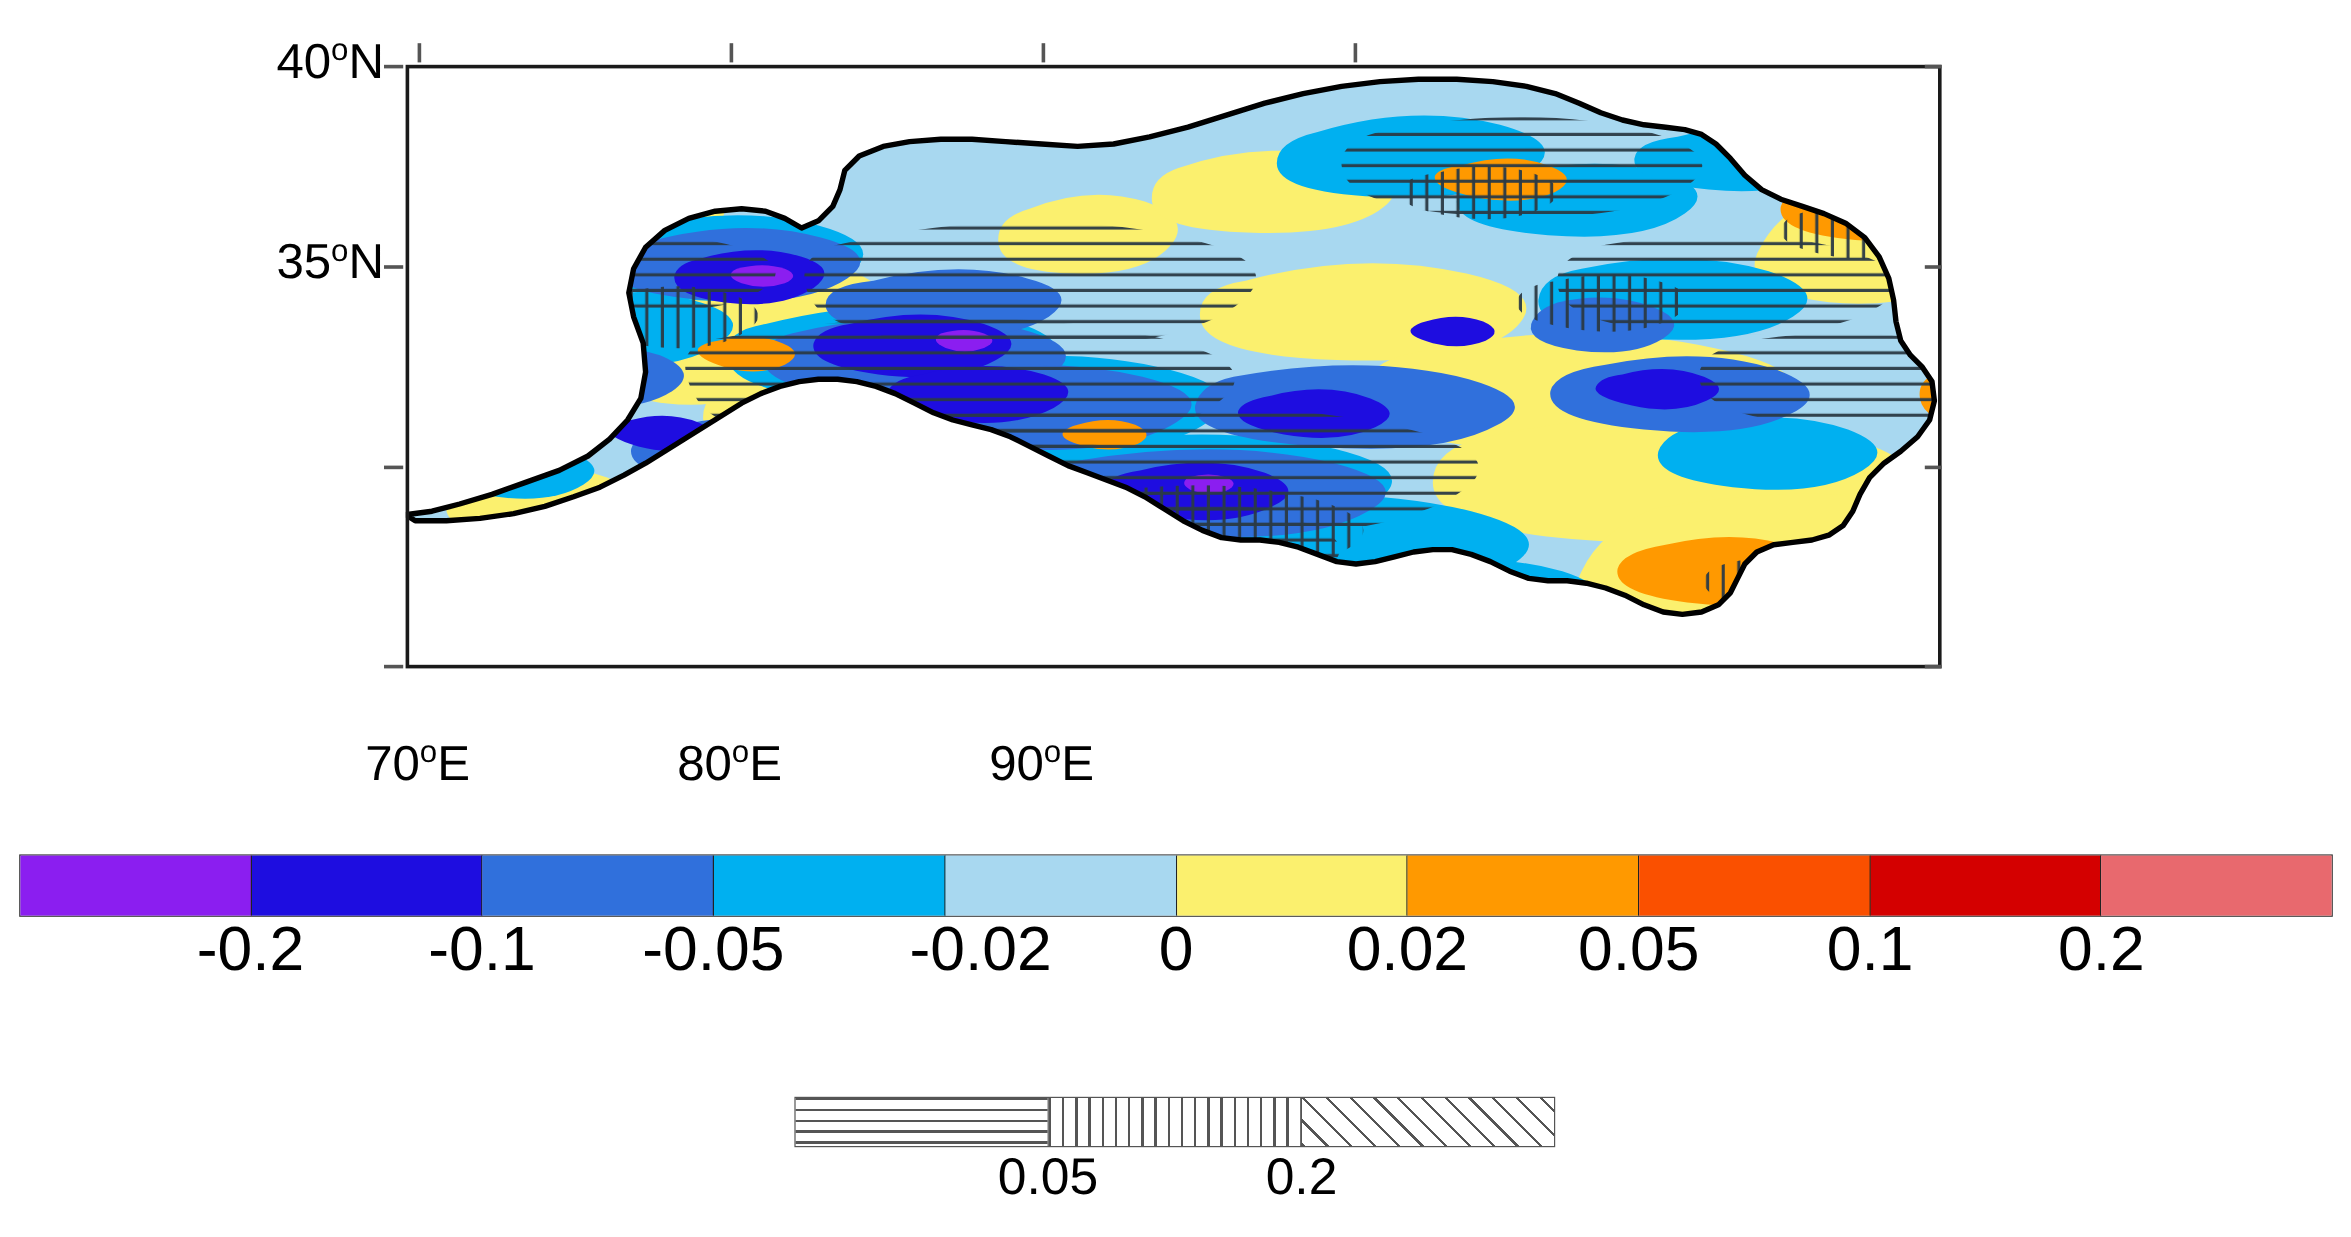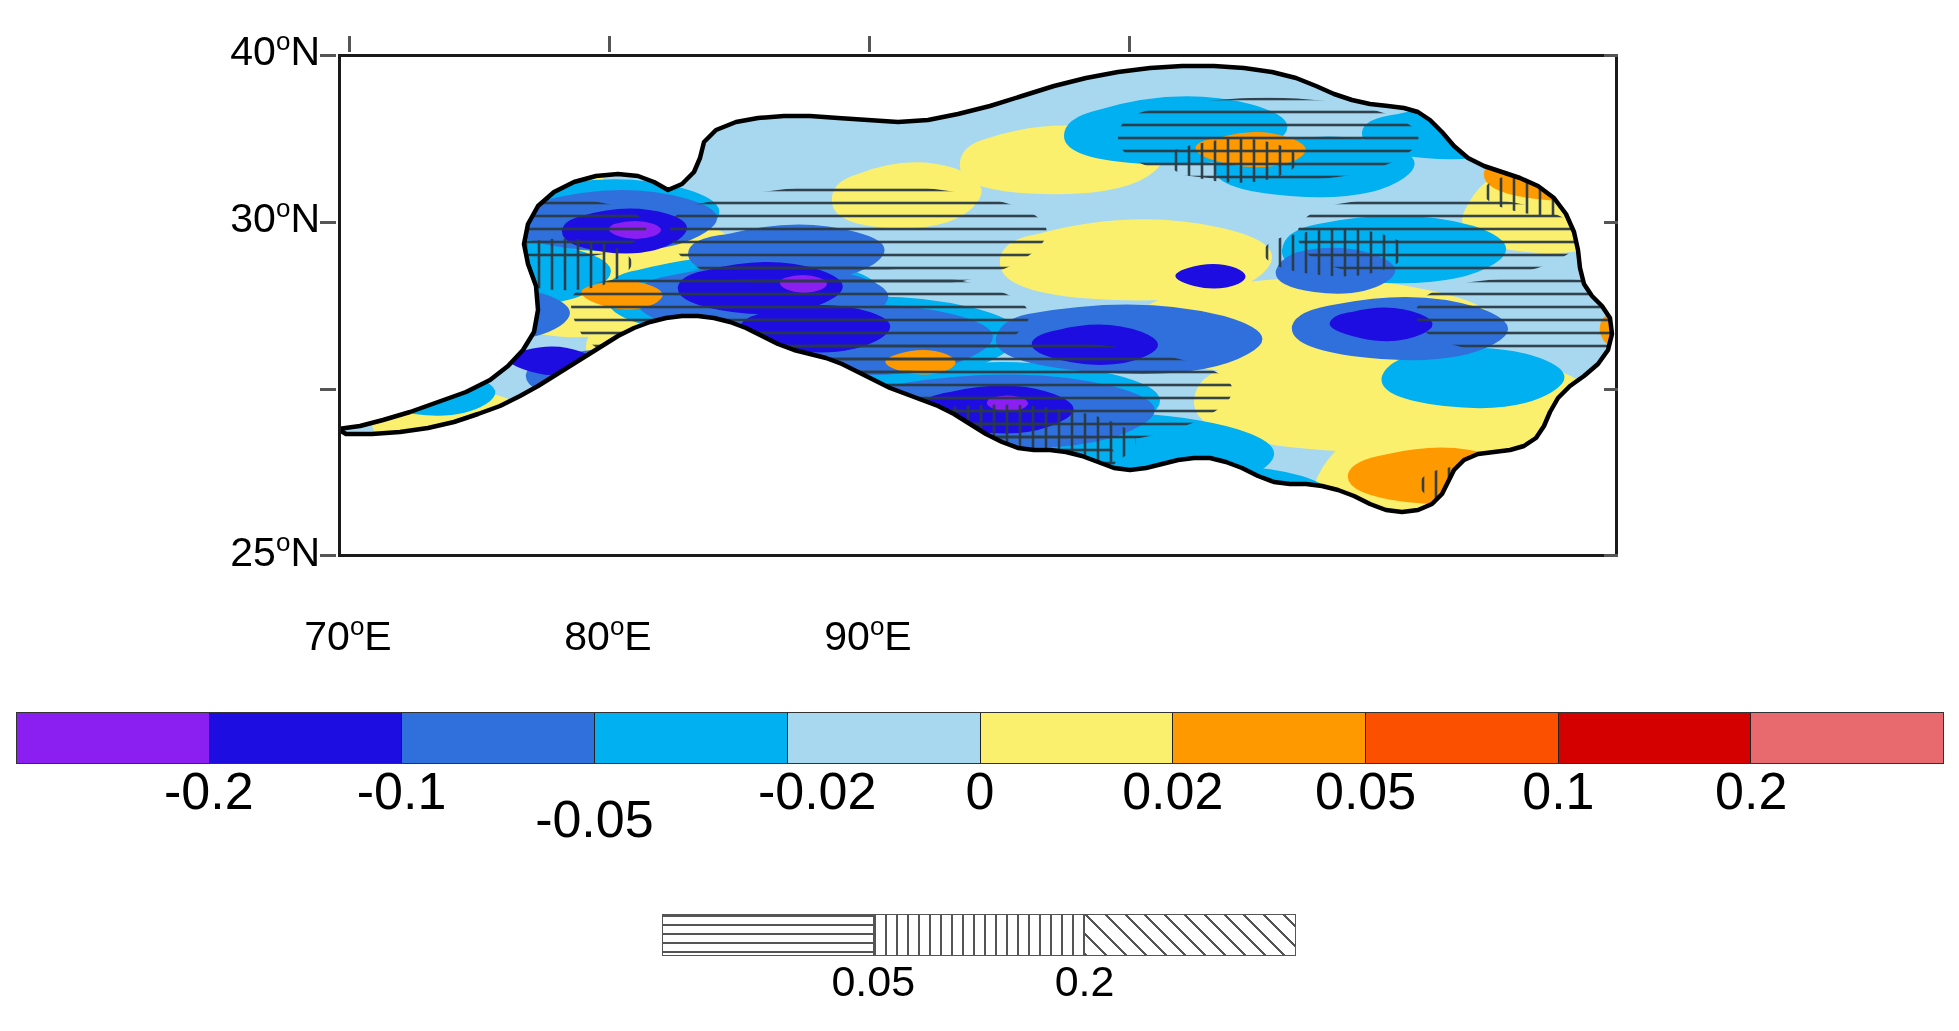--- a/index.html
+++ b/index.html
@@ -275,24 +275,21 @@
     <div class="tick tick-x" style="left:10px;"></div>
     <div class="tick tick-x" style="left:270px;"></div>
     <div class="tick tick-x" style="left:530px;"></div>
     <div class="tick tick-x" style="left:790px;"></div>
   </div>
 
   <div class="ylab-wrap" style="left:20px;top:28px;">
     <span>40</span><span class="deg">o</span><span>N</span>
   </div>
   <div class="ylab-wrap" style="left:20px;top:195px;">
-    <span>30</span><span class="deg">o</span><span>N</span>
-  </div>
-  <div class="ylab-wrap" style="left:20px;top:529px;">
-    <span>25</span><span class="deg">o</span><span>N</span>
+    <span>35</span><span class="deg">o</span><span>N</span>
   </div>
 
   <div class="xlab-wrap" style="left:238px;top:613px;">
     <span>70</span><span class="deg">o</span><span>E</span>
   </div>
   <div class="xlab-wrap" style="left:498px;top:613px;">
     <span>80</span><span class="deg">o</span><span>E</span>
   </div>
   <div class="xlab-wrap" style="left:758px;top:613px;">
     <span>90</span><span class="deg">o</span><span>E</span>
@@ -307,21 +304,21 @@
     <div class="cb-cell" style="background:#FBF06E"></div>
     <div class="cb-cell" style="background:#FF9900"></div>
     <div class="cb-cell" style="background:#FA5000"></div>
     <div class="cb-cell" style="background:#D40000"></div>
     <div class="cb-cell" style="background:#E8696E"></div>
   </div>
 
   <div id="cb-labels">
     <span class="cb-tick-label" style="left:192.8px;">-0.2</span>
     <span class="cb-tick-label" style="left:385.6px;">-0.1</span>
-    <span class="cb-tick-label" style="left:578.4px;margin-top:28px;">-0.05</span>
+    <span class="cb-tick-label" style="left:578.4px;">-0.05</span>
     <span class="cb-tick-label" style="left:771.2px;margin-left:30px;">-0.02</span>
     <span class="cb-tick-label" style="left:964px;">0</span>
     <span class="cb-tick-label" style="left:1156.8px;">0.02</span>
     <span class="cb-tick-label" style="left:1349.6px;">0.05</span>
     <span class="cb-tick-label" style="left:1542.4px;">0.1</span>
     <span class="cb-tick-label" style="left:1735.2px;">0.2</span>
   </div>
 
   <div id="hatch-legend">
     <div class="hl-cell hl-h"></div>

